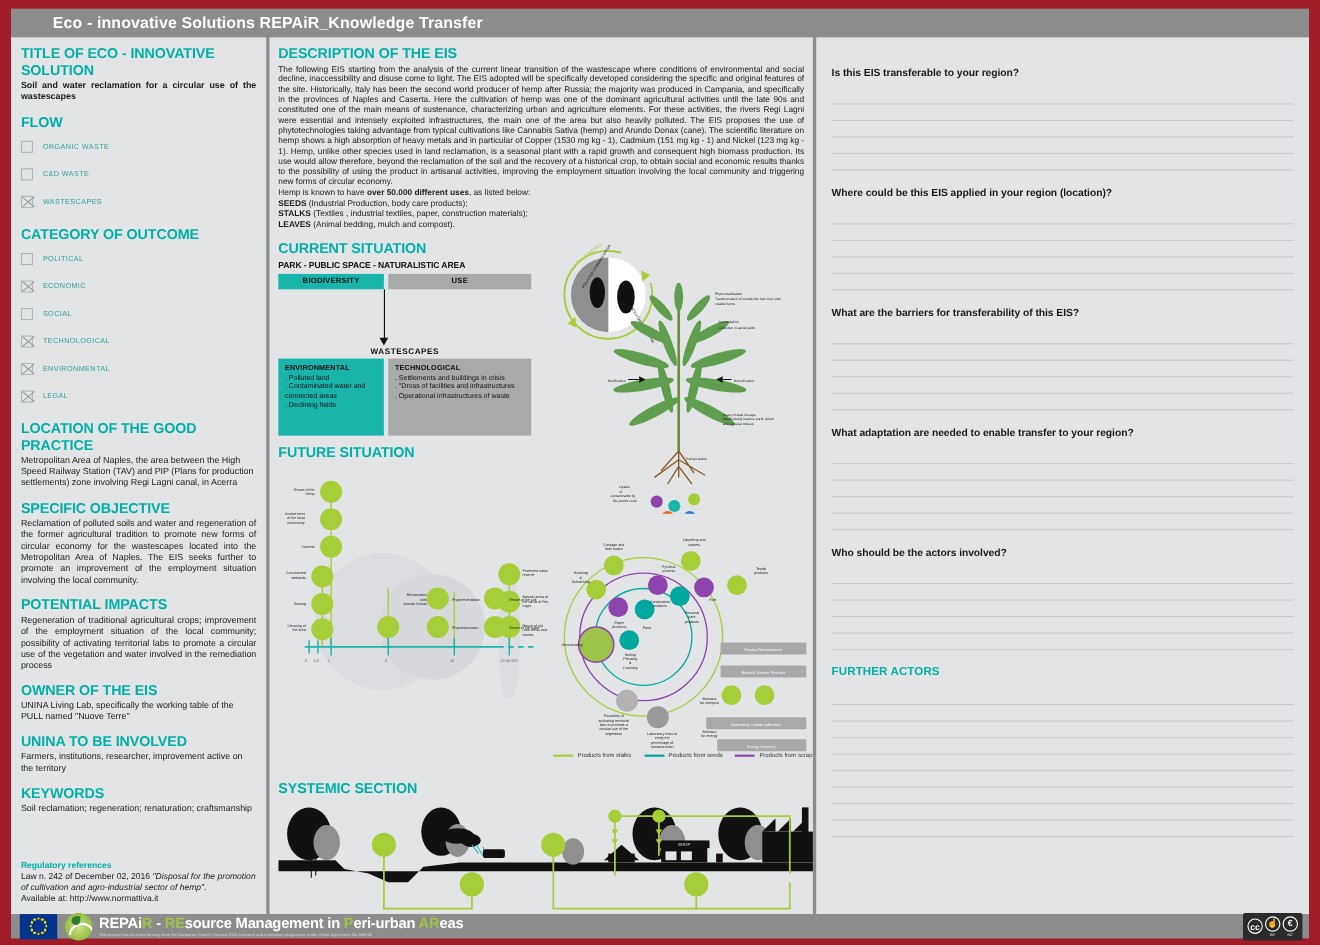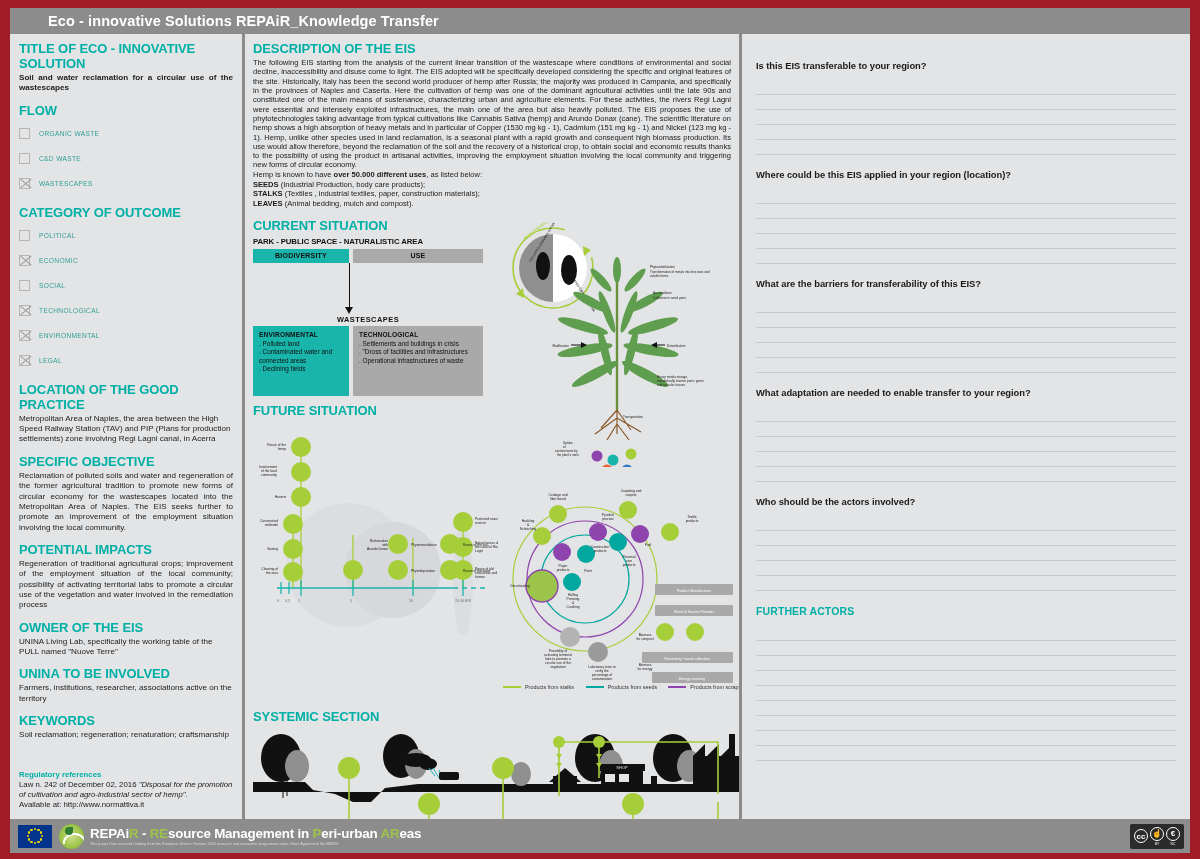--- a/index.html
+++ b/index.html
@@ -127,21 +127,21 @@
   .ws-box li::before { content: ". "; }
 
   
   .q-block { margin-bottom: 14px; }
   .q-title { font-size: 9.4px; font-weight: bold; color: #1a1a1a; margin-bottom: 9px; letter-spacing: -0.05px; }
   .q-title.teal { color: #00b0a6; font-size: 10.5px; letter-spacing: 0.1px; }
   .q-line { height: 15px; border-bottom: 1px solid #c9cacc; }
 
   
   .footer {
-    height: 34px; flex: 0 0 auto; background: #8c8c8c;
+    height: 22px; flex: 0 0 auto; background: #8c8c8c;
     display: flex; align-items: center; padding: 0 6px 0 8px;
     position: relative;
   }
   .eu-flag {
     width: 34px; height: 23px; background: #04338c; position: relative;
     flex: 0 0 auto; margin-right: 7px;
   }
   .eu-flag .star {
     position: absolute; width: 2.6px; height: 2.6px; background: #f5d800;
     border-radius: 50%;
@@ -242,21 +242,21 @@
         <h2 class="sec">SPECIFIC OBJECTIVE</h2>
         <div class="bodytxt">Reclamation of polluted soils and water and regeneration of the former agricultural tradition to promote new forms of circular economy for the wastescapes located into the Metropolitan Area of Naples. The EIS seeks further to promote an improvement of the employment situation involving the local community.</div>
 
         <h2 class="sec">POTENTIAL IMPACTS</h2>
         <div class="bodytxt">Regeneration of traditional agricultural crops; improvement of the employment situation of the local community; possibility of activating territorial labs to promote a circular use of the vegetation and water involved in the remediation process</div>
 
         <h2 class="sec">OWNER OF THE EIS</h2>
         <div class="bodytxt" style="text-align:left">UNINA Living Lab, specifically the working table of the PULL named "Nuove Terre"</div>
 
         <h2 class="sec">UNINA TO BE INVOLVED</h2>
-        <div class="bodytxt" style="text-align:left">Farmers, institutions, researcher, associations active on the territory</div>
+        <div class="bodytxt" style="text-align:left">Farmers, institutions, researcher, improvement active on the territory</div>
 
         <h2 class="sec">KEYWORDS</h2>
         <div class="bodytxt" style="text-align:left">Soil reclamation; regeneration; renaturation; craftsmanship</div>
 
         <div style="position:absolute; left:9px; bottom:9px; width:214px;">
           <div class="small-note"><span class="lbl">Regulatory references</span></div>
           <div class="small-note">
             <span>Law n. 242 of December 02, 2016 </span><i>"Disposal for the promotion of cultivation and agro-industrial sector of hemp".</i>
           </div>
           <div class="small-note">Available at: http://www.normattiva.it</div>

